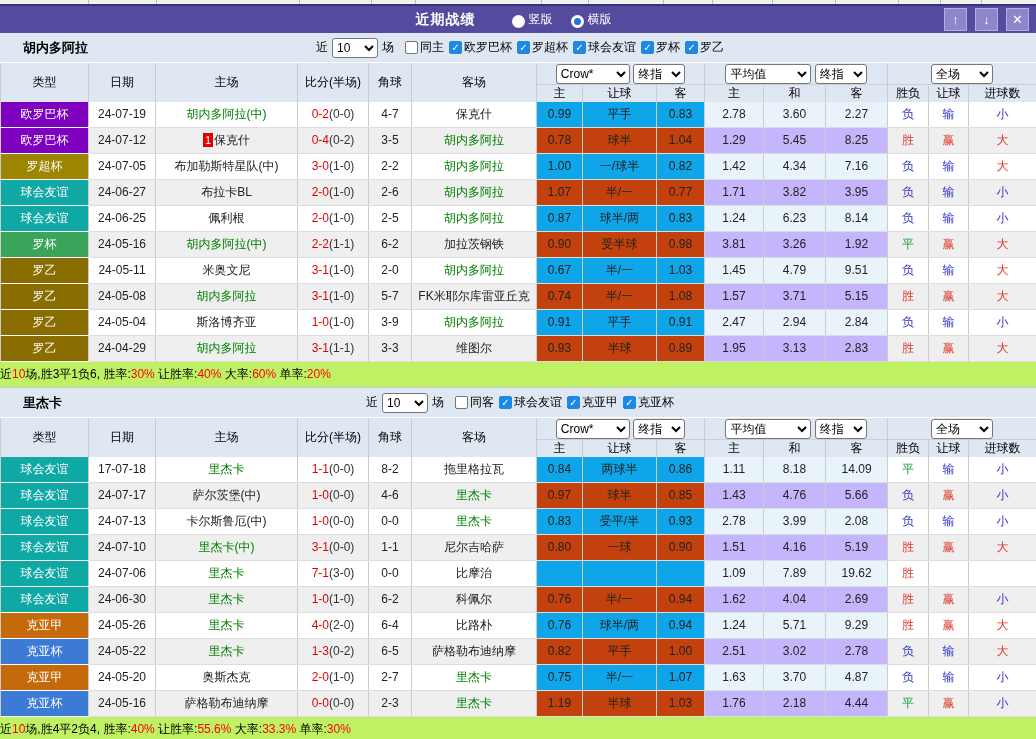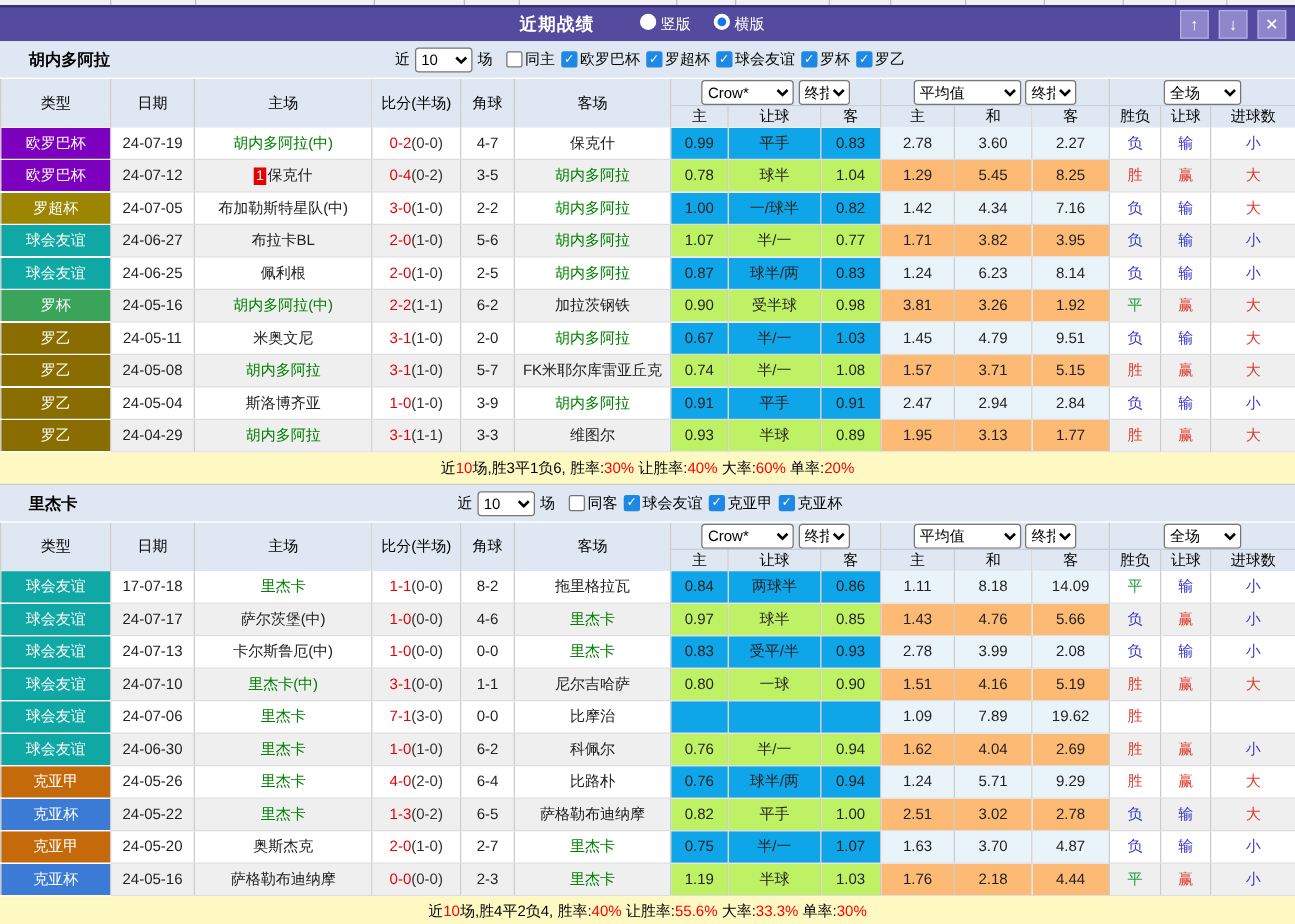--- a/index.html
+++ b/index.html
@@ -1,58 +1,58 @@
 <!DOCTYPE html>
 <html><head>
 <meta charset="utf-8">
 <style>
   html,body{margin:0;padding:0}
   body{width:1036px;font-family:"Liberation Sans","DejaVu Sans",sans-serif;font-size:12px;color:#222;background:#fff}
   .top-strip{height:4px;background:#F1F1F1;display:flex;overflow:hidden}
   .top-strip i{display:block;height:100%;border-right:1px solid #BDBDBD}
   .titlebar{height:27px;background:#554B9E;border-top:2px solid #38307C;position:relative;display:flex;align-items:center;justify-content:center;color:#fff}
   .tb-title{font-weight:bold;font-size:14px;margin-right:27px;letter-spacing:1px}
-  .radio{display:inline-flex;align-items:flex-start;margin:0 9px;cursor:pointer;font-size:12px}
+  .radio{display:inline-flex;align-items:flex-end;margin:0 9px;cursor:pointer;font-size:12px}
   .rdot{width:13px;height:13px;border-radius:50%;background:#fff;display:inline-block;position:relative;margin-right:4px}
   .rdot.checked::after{content:"";position:absolute;left:3px;top:3px;width:7px;height:7px;border-radius:50%;background:#1976E8}
   .tb-buttons{position:absolute;right:7px;top:2px;display:flex;gap:8px}
   .tbbtn{width:23px;height:23px;background:#8E86CB;border:1px solid #B5AEE2;color:#fff;font-weight:bold;font-size:13px;line-height:1;padding:0;cursor:pointer;font-family:inherit}
   .filter-row{height:29px;background:#DEE7F2;position:relative;display:flex;align-items:center;justify-content:center;border-bottom:1px solid #fff}
   .team-name{position:absolute;left:23px;font-weight:bold;font-size:13px;color:#000}
   .filter-center{display:inline-flex;align-items:center}
   .filter-center .lbl{margin:0 4px;color:#000}
   select{font-size:12px;height:20px;border:1px solid #767676;border-radius:3px;background:#fff;font-family:inherit}
   .count-select{width:46px}
-  .sel-book{width:74px}.sel-ref{width:41px}.sel-avg{width:86px}.sel-scope{width:62px}
+  .sel-book{width:74px}.sel-ref{width:52px}.sel-avg{width:86px}.sel-scope{width:62px}
   .cbl{display:inline-flex;align-items:center;cursor:pointer;margin-left:7px;color:#000}
   .cbl.tight{margin-left:5px}
   .cb{width:13px;height:13px;border:1px solid #757575;border-radius:2px;background:#fff;display:inline-flex;align-items:center;justify-content:center;margin-right:2px;box-sizing:border-box}
   .cb.on{background:#1E88E5;border-color:#1E88E5}
   .cb.on::after{content:"✓";color:#fff;font-size:10px;font-weight:bold;line-height:1}
   table{border-collapse:collapse;table-layout:fixed;width:1036px;border-left:1px solid #CCC}
   th,td{border-right:1px solid #CCC;text-align:center;overflow:hidden;white-space:nowrap;padding:0}
   thead th{background:#DEE7F2;font-weight:normal;color:#000}
   .hdr-top th{height:21px}
   .hdr-top th.grp{border-bottom:1px solid #C6CFDD}
   .hdr-sub th{height:15px}
   tbody td{height:25px;line-height:25px;border-bottom:1px solid #DDD}
   tbody tr.alt td{background:#EFEFEF}
   td.odds-col{background:#0ea5e9}
-  tr.alt td.odds-col{background:#bef264}
+  tr.alt td.odds-col{background:#c2410c}
   td.avg-col{background:#E9F4FA}
-  tr.alt td.avg-col{background:#fdba74}
+  tr.alt td.avg-col{background:#c4b5fd}
   .type-cell{color:#fff;border-bottom:1px solid #fff}
   .team-cell.focus, .team-cell.focus span{color:#008000}
   .rankbadge{background:#E60000;color:#fff !important;padding:0 2px;font-size:11px;margin-right:1px;display:inline-block;line-height:14px}
   .ft{color:#E60000}
   .ht{color:#333}
   .res-r{color:#DF3A2C}
   .res-b{color:#3333CC}
   .res-g{color:#1E9E46}
-  .summary{height:25px;line-height:25px;text-align:center;color:#000;border-bottom:1px solid #CCC;background:#fef9c3}
+  .summary{height:25px;line-height:25px;color:#000;border-bottom:1px solid #CCC;background:#bef264}
   .summary .red{color:#F00}
 </style>
 </head>
 <body>
 
 <div>
 
   <div class="top-strip">
     <i style="width:88px"></i>
       <i style="width:67px"></i>
@@ -220,21 +220,21 @@
           <td class="avg-col">7.16</td>
           <td class="res-col res-b">负</td>
           <td class="res-col res-b">输</td>
           <td class="res-col res-r">大</td>
         </tr>
         <tr class="alt">
           <td class="type-cell" style="background: rgb(16, 168, 165);">球会友谊</td>
           <td class="date-cell">24-06-27</td>
           <td class="team-cell"><span>布拉卡BL</span></td>
           <td class="score-cell"><span class="ft">2-0</span><span class="ht">(1-0)</span></td>
-          <td class="corner-cell">5-6</td>
+          <td class="corner-cell">2-6</td>
           <td class="team-cell focus">胡内多阿拉</td>
           <td class="odds-col">1.07</td>
           <td class="odds-col">半/一</td>
           <td class="odds-col">0.77</td>
           <td class="avg-col">1.71</td>
           <td class="avg-col">3.82</td>
           <td class="avg-col">3.95</td>
           <td class="res-col res-b">负</td>
           <td class="res-col res-b">输</td>
           <td class="res-col res-b">小</td>
@@ -329,21 +329,21 @@
           <td class="date-cell">24-04-29</td>
           <td class="team-cell focus"><span>胡内多阿拉</span></td>
           <td class="score-cell"><span class="ft">3-1</span><span class="ht">(1-1)</span></td>
           <td class="corner-cell">3-3</td>
           <td class="team-cell">维图尔</td>
           <td class="odds-col">0.93</td>
           <td class="odds-col">半球</td>
           <td class="odds-col">0.89</td>
           <td class="avg-col">1.95</td>
           <td class="avg-col">3.13</td>
-          <td class="avg-col">1.77</td>
+          <td class="avg-col">2.83</td>
           <td class="res-col res-r">胜</td>
           <td class="res-col res-r">赢</td>
           <td class="res-col res-r">大</td>
         </tr>
       </tbody>
   </table>
   <div class="summary" id="summary-0"><span>近</span><span class="red">10</span><span>场,胜3平1负6, 胜率:</span><span class="red">30%</span><span> 让胜率:</span><span class="red">40%</span><span> 大率:</span><span class="red">60%</span><span> 单率:</span><span class="red">20%</span></div>
 
   <div class="filter-row">
     <span class="team-name">里杰卡</span>

